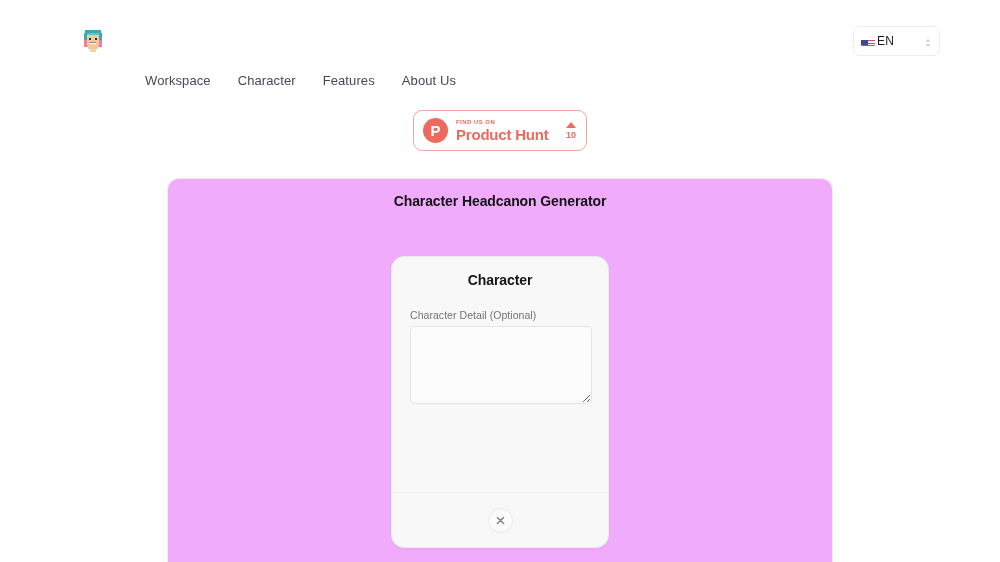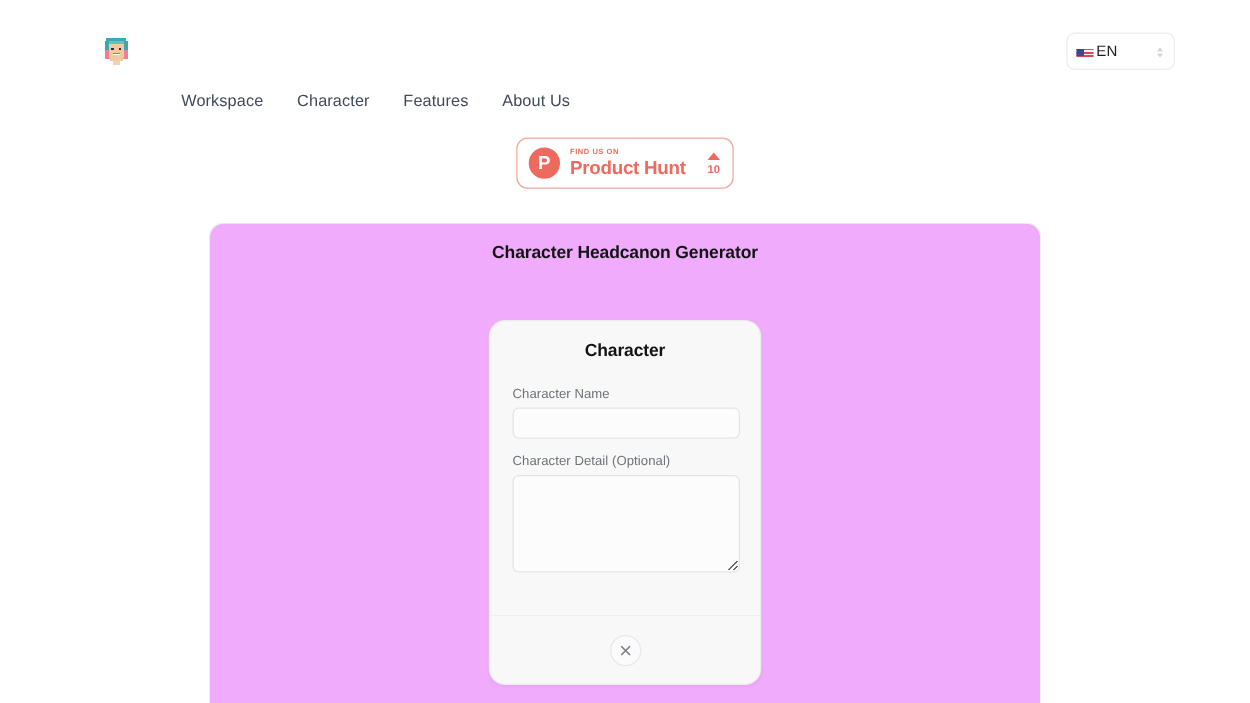--- a/index.html
+++ b/index.html
@@ -350,24 +350,20 @@
 </div>
 
 <div class="modal">
 
   <div class="modal-head">
     <div class="modal-title">Character</div>
   </div>
 
   <div class="modal-body">
 
-    <div class="field">
-      <div class="field-label">Character Name</div>
-      <input class="text-input" type="text" placeholder="" style="">
-    </div>
 
     <div class="field">
       <div class="field-label">Character Detail (Optional)</div>
       <textarea class="text-area" placeholder="" style=""></textarea>
     </div>
 
   </div>
 
   <div class="modal-footer">
     <div class="close-btn">

